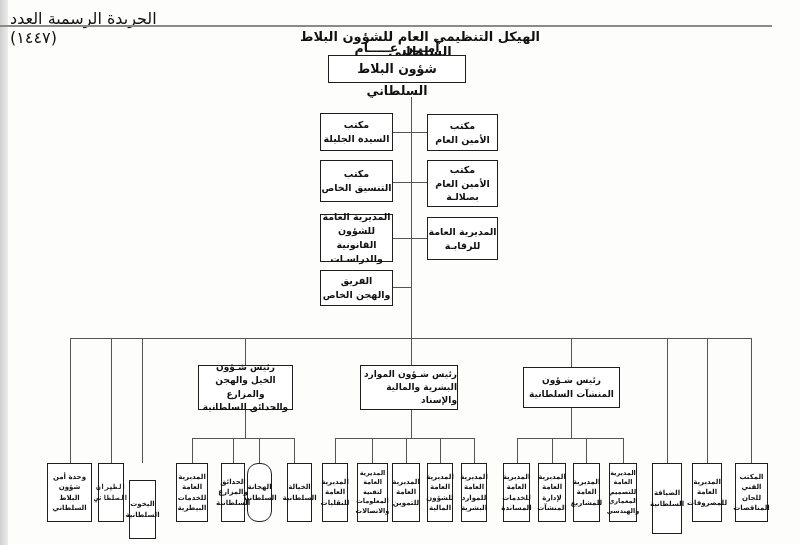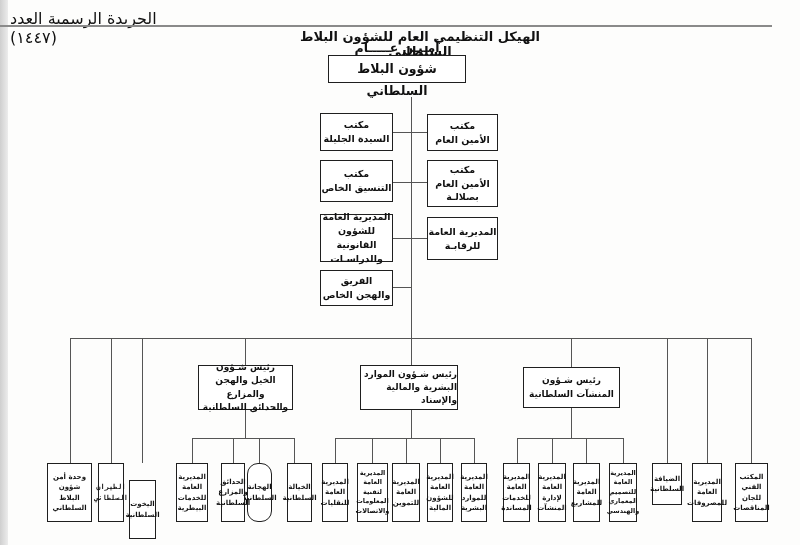--- a/index.html
+++ b/index.html
@@ -118,21 +118,21 @@
 <div class="box chief" style="left:523px;top:367px;width:97px;height:41px;">رئيس شـؤون
 المنشآت السلطانية</div>
 
 <div class="box leaf" style="left:735px;top:463px;width:33px;height:59px;">المكتب
 الفني
 للجان
 المناقصات</div>
 <div class="box leaf" style="left:692px;top:463px;width:30px;height:59px;">المديرية
 العامة
 للمصروفات</div>
-<div class="box leaf" style="left:652px;top:463px;width:30px;height:42px;">الضيافة
+<div class="box leaf" style="left:652px;top:463px;width:30px;height:71px;">الضيافة
 السلطانية</div>
 
 <div class="box leaf tiny" style="left:609px;top:463px;width:28px;height:59px;">المديرية
 العامة
 للتصميم
 المعماري
 والهندسي</div>
 <div class="box leaf" style="left:573px;top:463px;width:27px;height:59px;">المديرية
 العامة
 للمشاريع</div>

